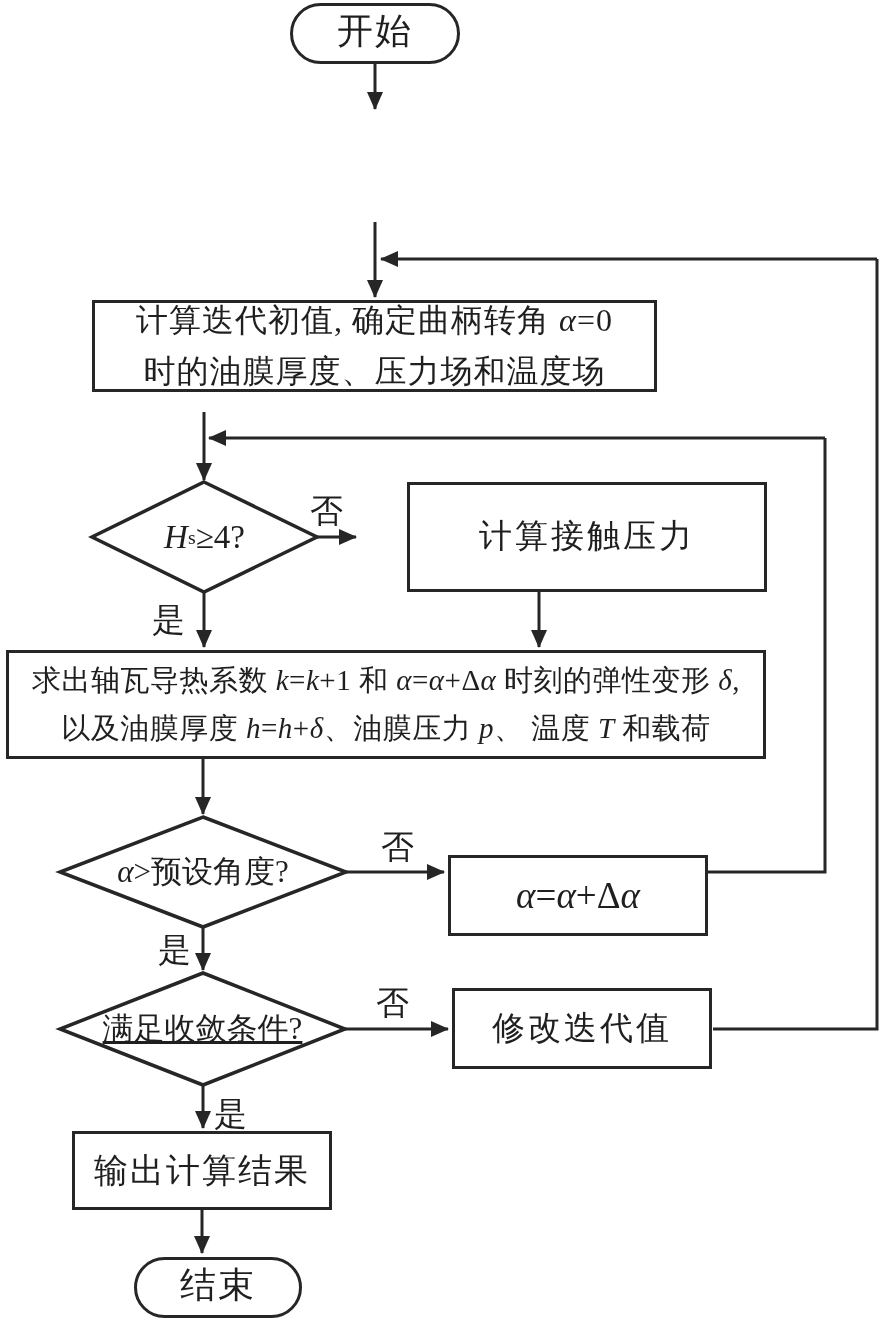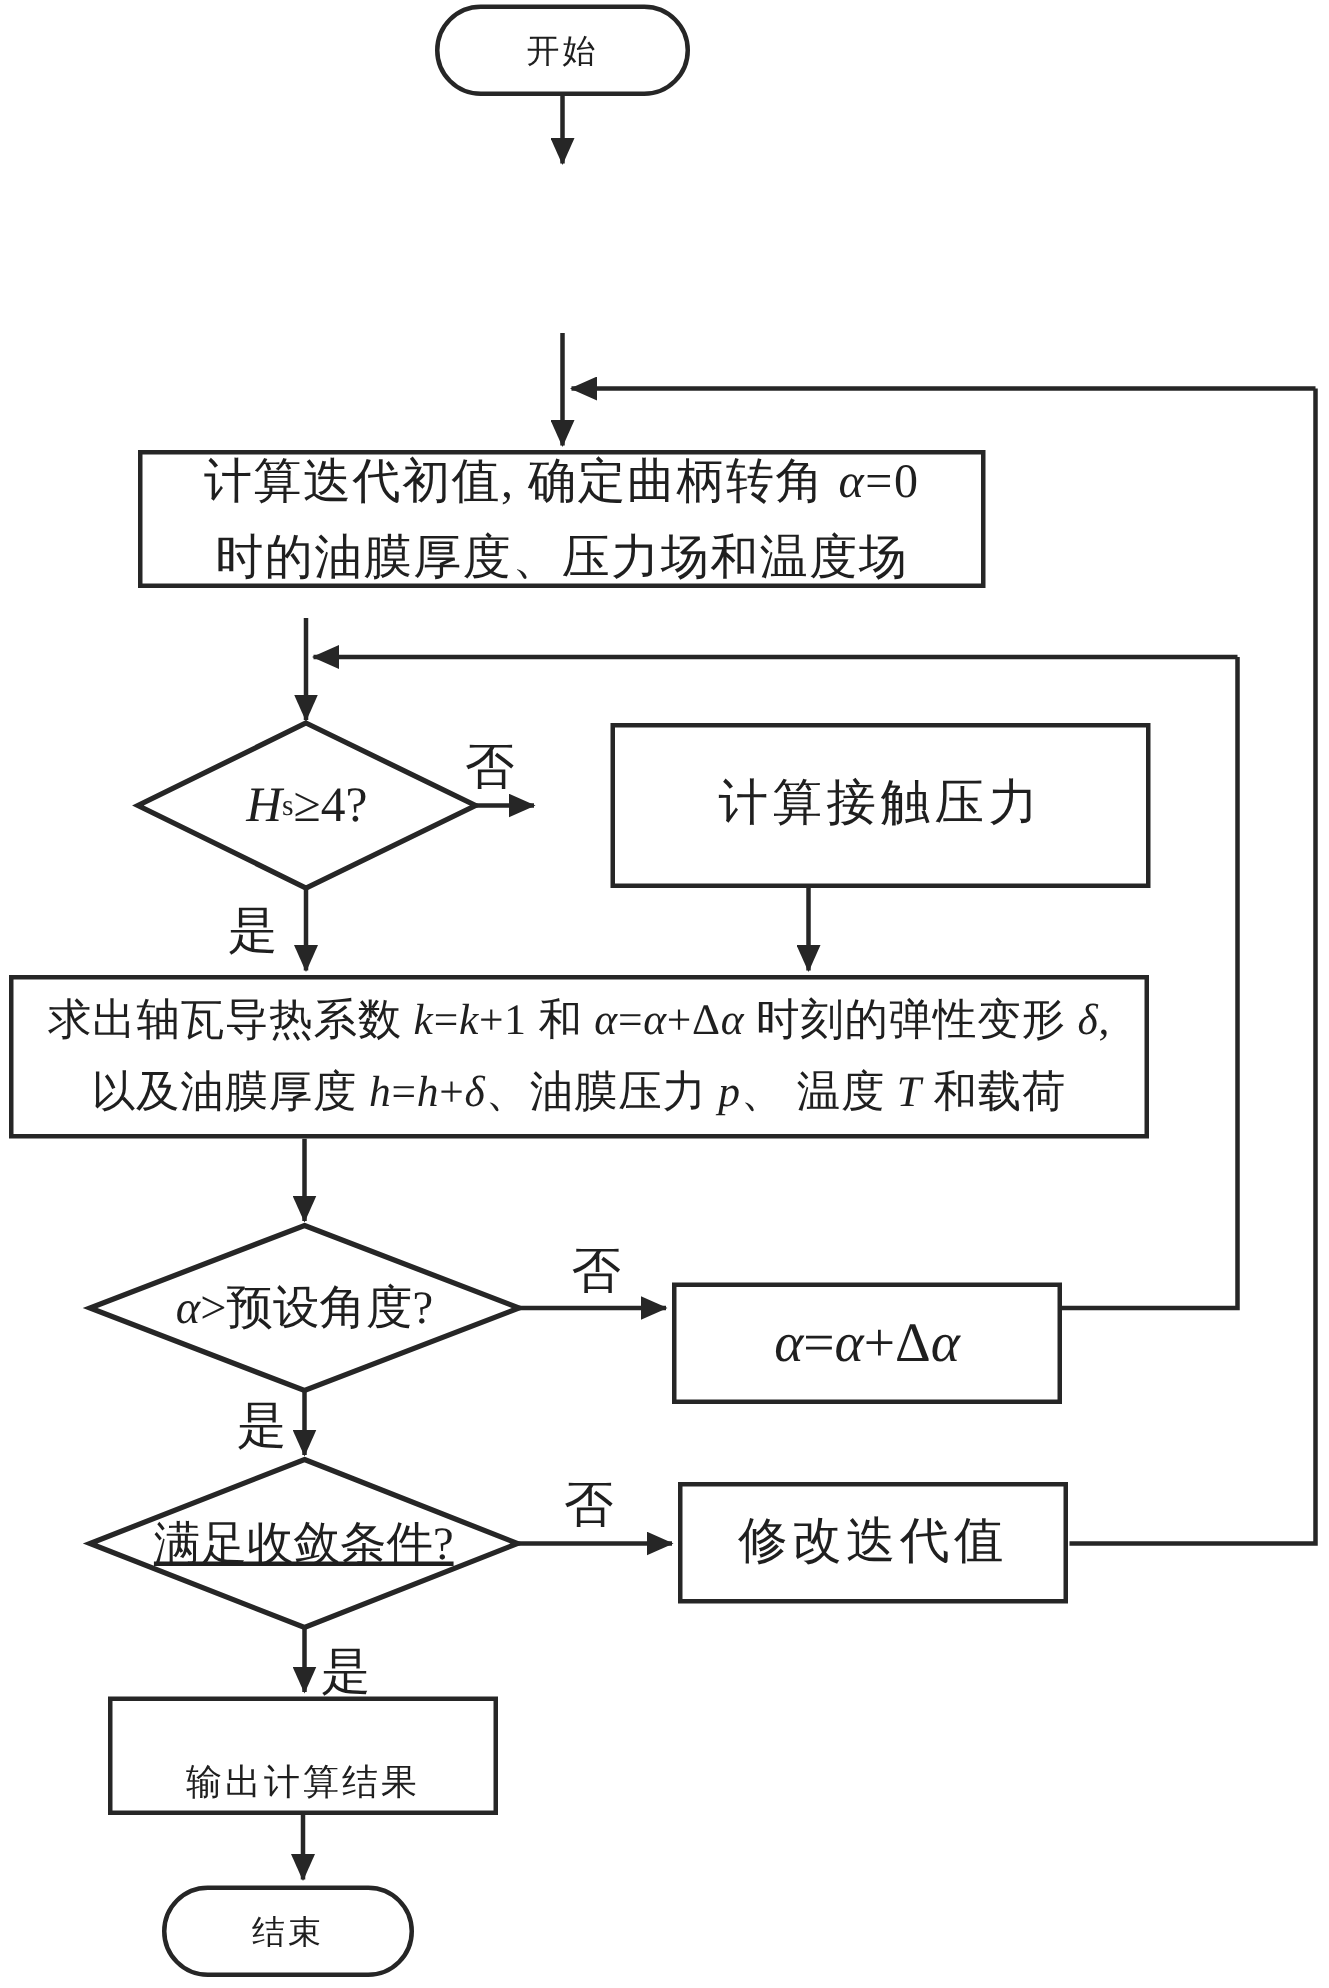--- a/index.html
+++ b/index.html
@@ -16,31 +16,31 @@
     z-index:2; line-height:1.5;
   }
   .oval { border-radius:34px; }
   .dtext {
     position:absolute; display:flex; align-items:center; justify-content:center;
     text-align:center; z-index:3; background:transparent; border:none;
   }
   .elabel { position:absolute; z-index:3; font-size:33px; }
   .it { font-style:italic; }
   .sub { font-size:0.6em; vertical-align:-0.35em; font-style:normal; }
-  .fs-start { font-size:22px; letter-spacing:2px; }
+  .fs-start { font-size:36px; letter-spacing:2px;font-family:Liberation Mono, monospace; }
   .fs-box1 { font-size:33px; letter-spacing:2px; line-height:1.6; }
   .fs-box2 { font-size:32px; letter-spacing:1px; line-height:1.6; }
   .fs-d1 { font-size:33px; }
   .fs-contact { font-size:33px; letter-spacing:3px;margin-left:48px; }
   .fs-box3 { font-size:29px; letter-spacing:0.5px; line-height:1.65; }
   .fs-d2 { font-size:31px; }
   .fs-alpha { font-size:37px;margin-top:24px; }
   .fs-d3 { font-size:31px;text-decoration:underline; }
   .fs-mod { font-size:33px; letter-spacing:3px; }
-  .fs-out { font-size:24px; letter-spacing:2px;justify-content:flex-end; }
+  .fs-out { font-size:34px; letter-spacing:2px; }
 </style>
 </head>
 <body>
 
 <div class="stage">
 
   <svg class="wires" width="886" height="1325" viewBox="0 0 886 1325">
     <defs>
       <marker id="ah" markerUnits="userSpaceOnUse" markerWidth="18" markerHeight="16" viewBox="0 0 18 16" refX="17" refY="8" orient="auto">
         <path d="M0,0 L18,8 L0,16 Z" fill="#262626"></path>
@@ -108,21 +108,21 @@
     </div>
 
   <div class="node fs-mod" style="left:452px; top:988px; width:260px; height:81px;">
     <span>修改迭代值</span>
   </div>
 
   <div class="node fs-out" style="left:72px; top:1131px; width:260px; height:79px;">
     <span>输出计算结果</span>
   </div>
 
-  <div class="node oval fs-start" style="left:108px; top:1257px; width:168px; height:61px;">
+  <div class="node oval fs-start" style="left:134px; top:1257px; width:168px; height:61px;">
     <span>结束</span>
   </div>
 
   <span class="elabel" style="left:310px; top:489px;">否</span>
   <span class="elabel" style="left:152px; top:598px;">是</span>
   <span class="elabel" style="left:381px; top:825px;">否</span>
   <span class="elabel" style="left:158px; top:928px;">是</span>
   <span class="elabel" style="left:376px; top:981px;">否</span>
   <span class="elabel" style="left:214px; top:1092px;">是</span>
 

